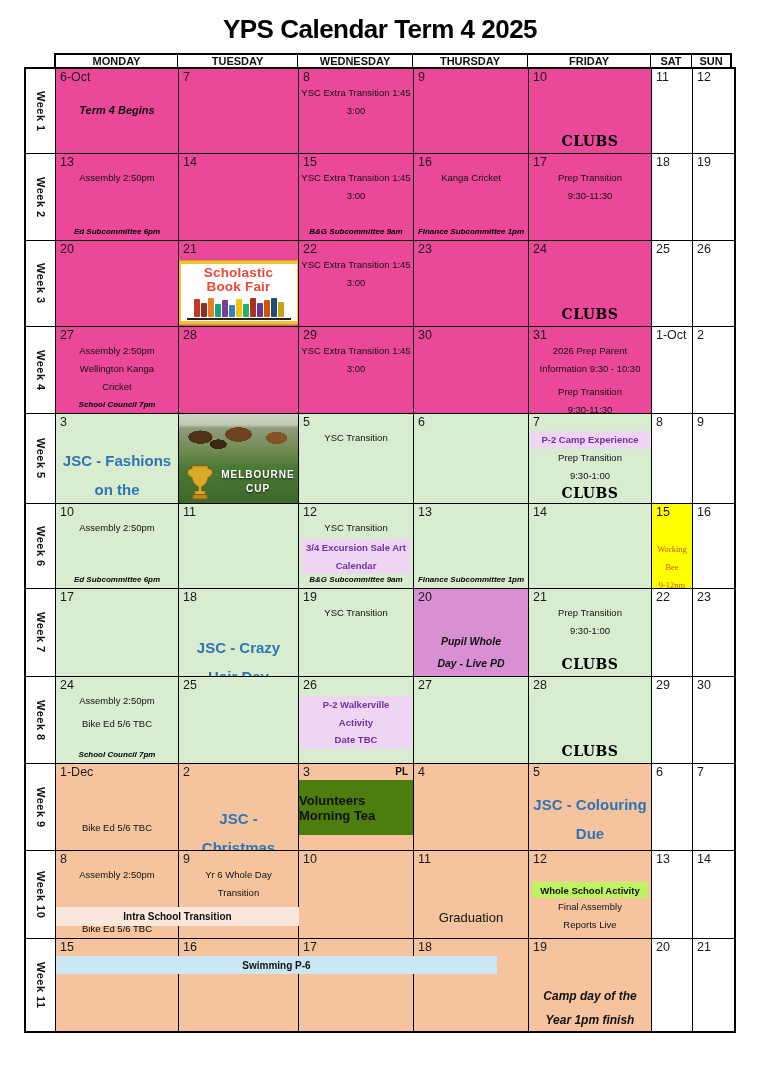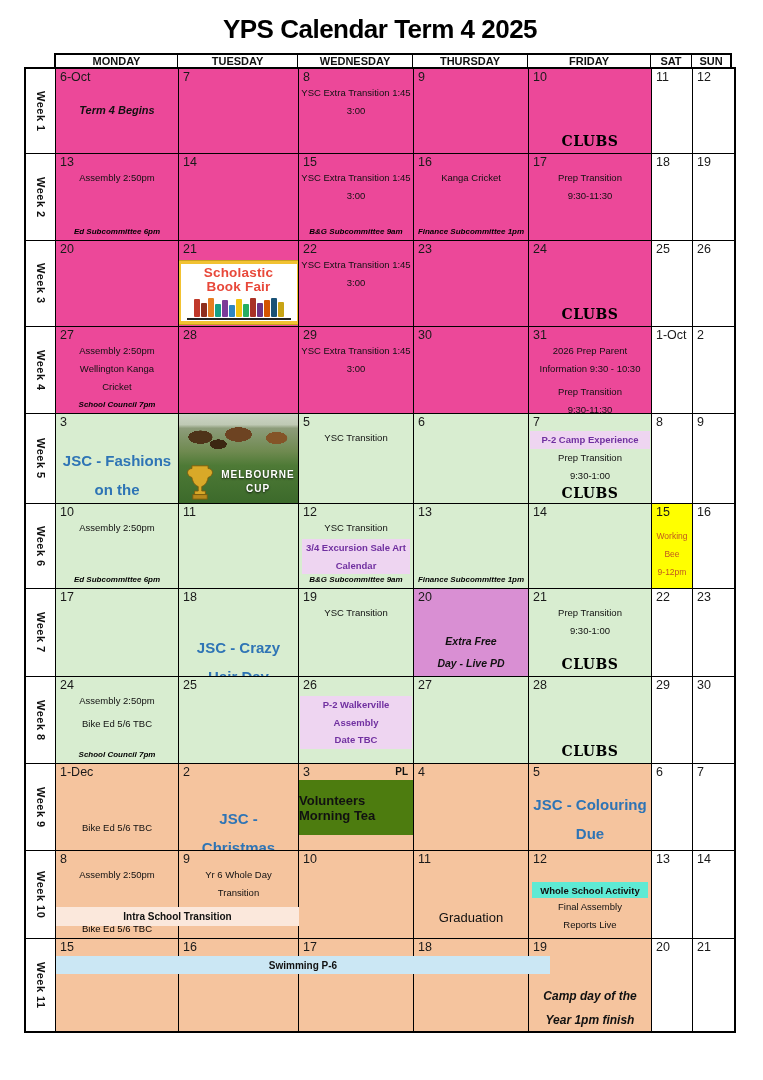--- a/index.html
+++ b/index.html
@@ -47,31 +47,31 @@
           letter-spacing:0.5px; padding-bottom:3px; color:#000; }
   .jsc  { color:#2E74B5; font-weight:bold; font-size:15px; text-align:center; line-height:1.9; }
   .mt20{margin-top:18px}.mt26{margin-top:26px}.mt32{margin-top:30px}.mt14{margin-top:12px}
   .title-ev { font-weight:bold; font-style:italic; font-size:11px; margin-top:20px; text-align:left; }
   .hl   { background:#EED5F1; color:#7030A0; font-weight:bold; font-size:9.5px; text-align:center;
           line-height:1.85; padding:0 4px; margin-top:2px; }
   .hl.block { margin-top:4px; width:104px; }
   .hl.full  { width:112px; }
   .pf   { margin-top:26px; font-weight:bold; font-style:italic; font-size:10.5px; line-height:2.1; text-align:center; }
   .grad { margin-top:auto; margin-bottom:12px; font-size:13px; }
-  .wb   { margin-top:9px; color:#C05A1E; font-size:8.5px; line-height:2.1; text-align:center; }
+  .wb   { margin-top:22px; color:#C05A1E; font-size:8.5px; line-height:2.1; text-align:center;font-family:Liberation Serif, serif; }
   .lastday { margin-top:30px; font-weight:bold; font-style:italic; font-size:12px; line-height:2; text-align:center; }
   .pl   { position:absolute; top:2px; right:5px; font-weight:bold; font-size:10px; }
   .vband{ position:absolute; left:0; right:0; top:16px; bottom:15px; background:#4d7c0f;
           display:flex; align-items:center; justify-content:center; font-weight:bold; font-size:13px; z-index:1; }
-  .cellband { width:116px; background:#5eead4; font-weight:bold; font-size:9.5px; text-align:center;
+  .cellband { width:116px; background:#bef264; font-weight:bold; font-size:9.5px; text-align:center;
           padding:2.5px 0; margin-top:16px; }
 
   .span-band { position:absolute; z-index:3; display:flex; align-items:center; justify-content:center; font-weight:bold; }
   .band-intra { left:30px; width:243px; top:56px; height:19px; background:#FBE8DC; font-size:10px; }
-  .band-swim  { left:30px; width:494px; top:17px; height:18px; background:#CBE7F4; font-size:10px; }
+  .band-swim  { left:30px; width:441px; top:17px; height:18px; background:#CBE7F4; font-size:10px; }
 
   
   .bookfair { margin-top:5px; width:116px; background:#fff; border:3px solid #F2C232;
     box-shadow:0 0 0 1px #c9a21e; display:flex; flex-direction:column; align-items:center; padding:2px 0 1px; z-index:2; }
   .bf-line { color:#E8483A; font-weight:bold; font-size:13.5px; line-height:1.05; letter-spacing:0.2px; }
   .bf-books { display:flex; align-items:flex-end; gap:1px; height:21px; margin-top:2px; }
   .bf-books i { display:block; width:6px; border-radius:1px; }
   .bf-shelf { width:104px; height:2px; background:#222; margin-top:1px; }
 
   
@@ -333,21 +333,21 @@
       <div class="cell w-tue bg-green">
         <div class="date">18</div>
         <div class="jsc mt32">JSC - Crazy Hair Day</div>
       </div>
       <div class="cell w-wed bg-green">
         <div class="date">19</div>
         <div class="ev">YSC Transition</div>
       </div>
       <div class="cell w-thu bg-magenta">
         <div class="date">20</div>
-        <div class="pf"><span>Extra Free</span><br><span>Day - Live PD</span></div>
+        <div class="pf"><span>Pupil Whole</span><br><span>Day - Live PD</span></div>
       </div>
       <div class="cell w-fri bg-green">
         <div class="date">21</div>
         <div class="ev"><span>Prep Transition</span><br><span>9:30-1:00</span></div>
         <div class="clubs">CLUBS</div>
       </div>
       <div class="cell w-sat bg-white">
         <div class="date">22</div>
       </div>
       <div class="cell w-sun bg-white last">
@@ -363,21 +363,21 @@
         <div class="date">24</div>
         <div class="ev">Assembly 2:50pm</div>
         <div class="ev2">Bike Ed 5/6 TBC</div>
         <div class="foot">School Council 7pm</div>
       </div>
       <div class="cell w-tue bg-green">
         <div class="date">25</div>
       </div>
       <div class="cell w-wed bg-green">
         <div class="date">26</div>
-        <div class="hl block"><span>P-2 Walkerville</span><br><span>Assembly</span><br><span>Date TBC</span></div>
+        <div class="hl block"><span>P-2 Walkerville</span><br><span>Activity</span><br><span>Date TBC</span></div>
       </div>
       <div class="cell w-thu bg-green">
         <div class="date">27</div>
       </div>
       <div class="cell w-fri bg-green">
         <div class="date">28</div>
         <div class="clubs">CLUBS</div>
       </div>
       <div class="cell w-sat bg-white">
         <div class="date">29</div>

